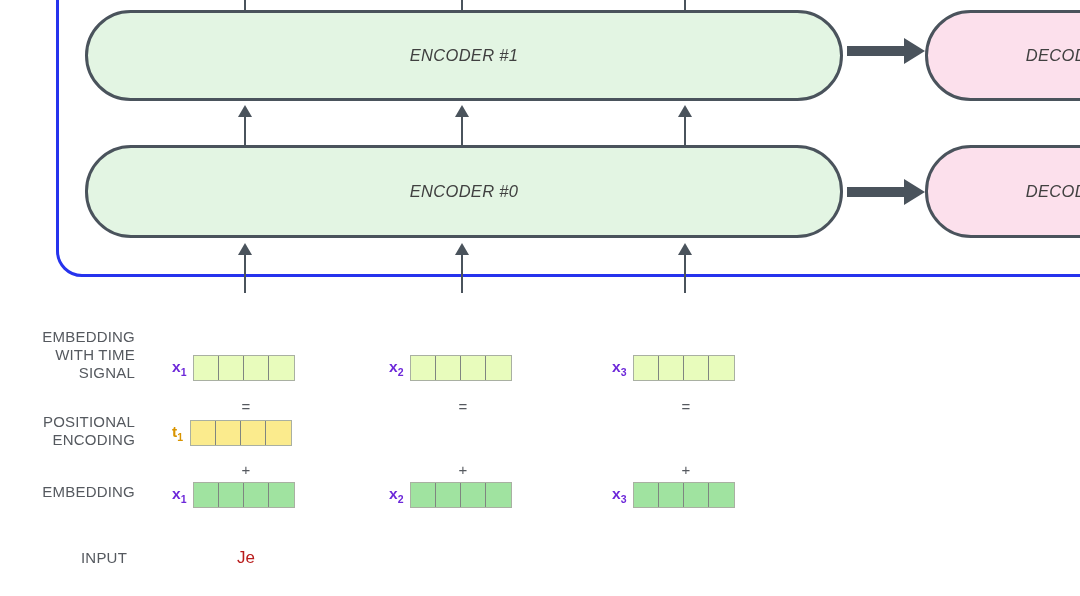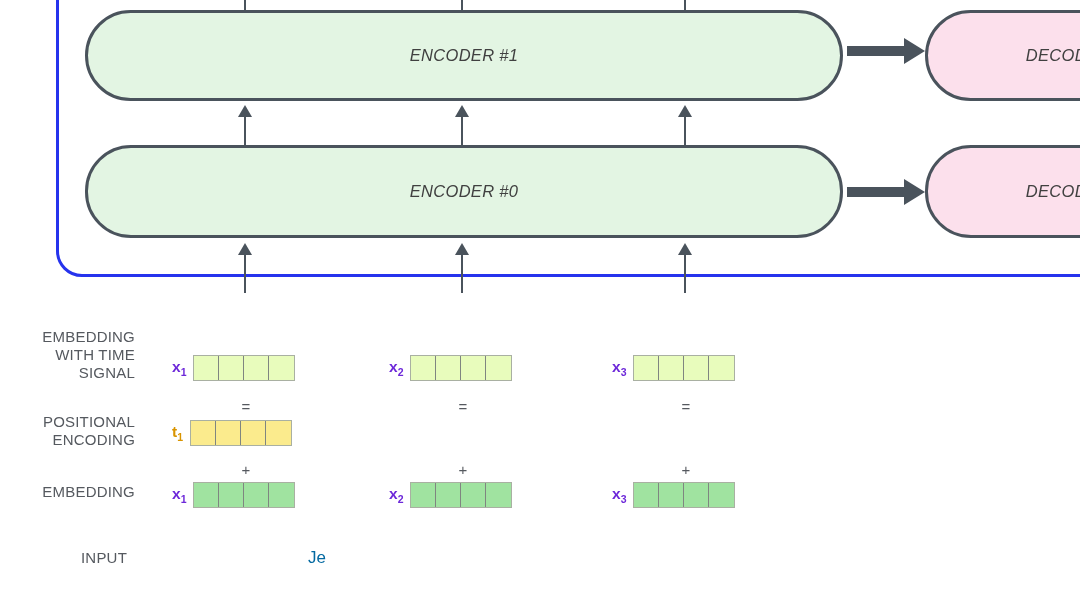--- a/index.html
+++ b/index.html
@@ -167,23 +167,23 @@
     position: absolute;
     color: #55595f;
     font-size: 15px;
     text-align: center;
     width: 102px;
   }
 
   
   .inputword {
     position: absolute;
-    color: #0369a1;
+    color: #b91c1c;
     font-size: 17px;
-    text-align: right;
+    text-align: center;
     width: 160px;
     white-space: nowrap;
   }
   .inputlabel {
     position: absolute;
     color: #55595f;
     font-size: 15px;
     letter-spacing: 0.2px;
   }
 </style>

